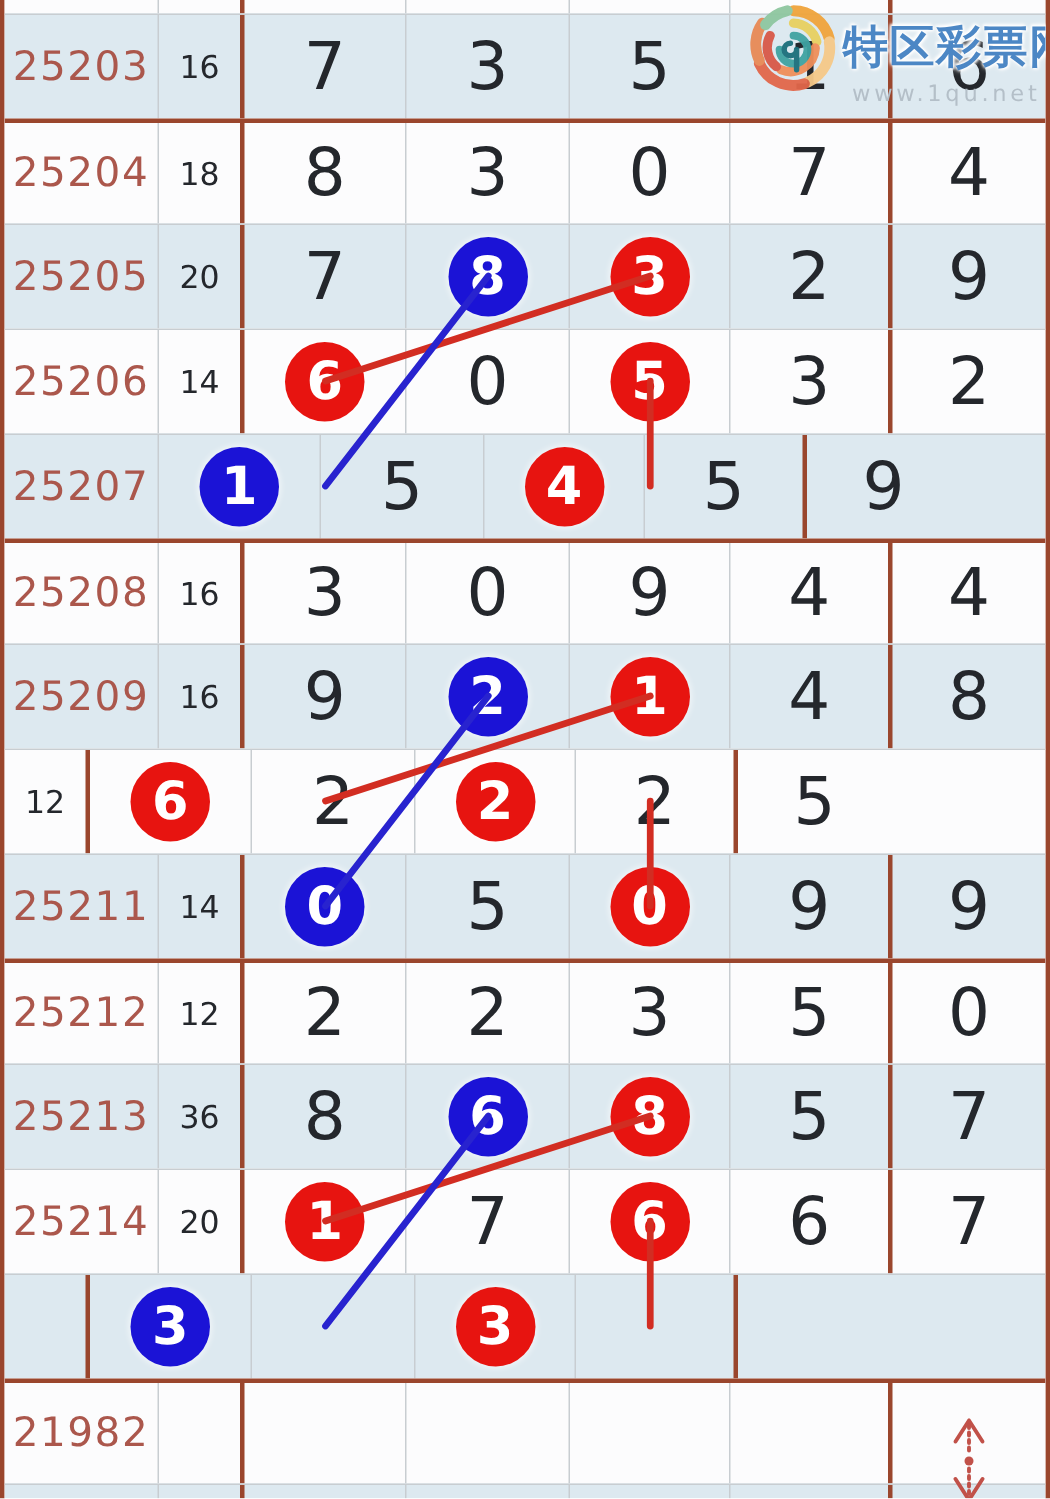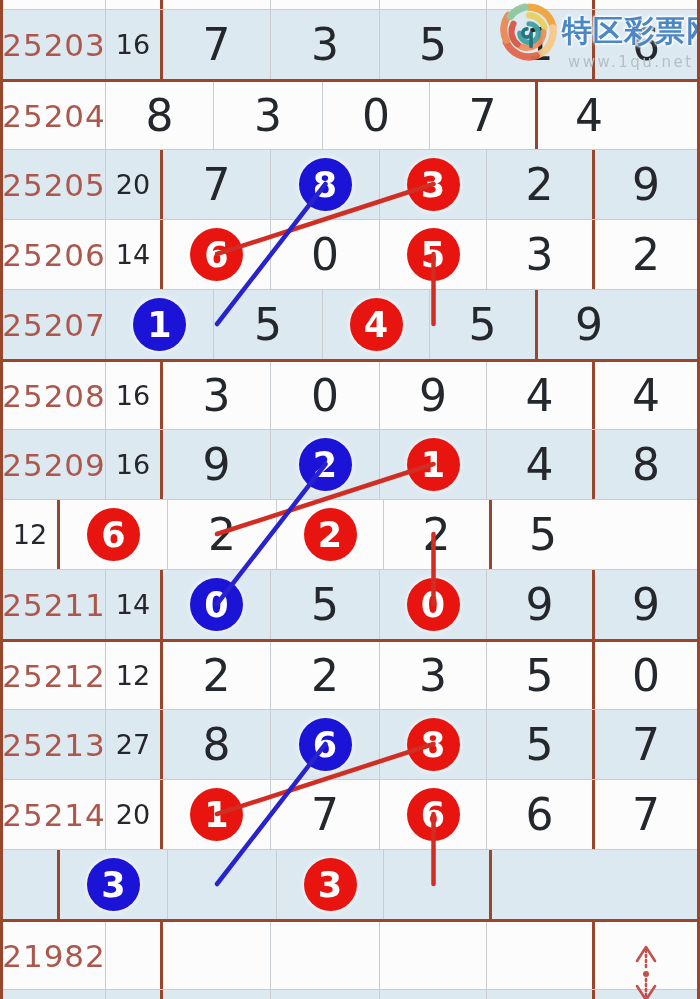--- a/index.html
+++ b/index.html
@@ -12,23 +12,23 @@
   }
   #grid{position:absolute;left:0;top:0;right:0;bottom:0;display:flex;flex-direction:column;z-index:1;}
   .row{display:flex;height:70px;box-sizing:border-box;border-top:1px solid var(--thin_border,#c8cdd1);}
   .row.group-start{border-top:3px solid var(--thick_border,#9a462d);}
   .row.top-partial{height:9px;border-top:none;}
   .row.bottom-partial{flex:1;height:auto;}
   .shade-blue{background:var(--row_blue,#dde9f0);}
   .shade-white{background:var(--row_white,#fcfcfd);}
   .cell{box-sizing:border-box;height:100%;display:flex;align-items:center;justify-content:center;overflow:visible;}
   .cell.period{width:103px;border-right:1px solid var(--thin_border,#c8cdd1);
-    color:var(--period_text,#ab574c);font-size:31px;letter-spacing:1px;}
+    color:var(--period_text,#ab574c);font-size:27px;letter-spacing:1px;}
   .cell.sum{width:57px;border-right:3px solid var(--thick_border,#9a462d);
-    color:var(--digit_text,#24272c);font-size:27px;}
+    color:var(--digit_text,#24272c);font-size:21px;}
   .cell.digit{border-right:1px solid var(--thin_border,#c8cdd1);
     color:var(--digit_text,#24272c);font-size:44px;}
   .cell.d0{width:108px;}
   .cell.d1{width:109px;}
   .cell.d2{width:107px;}
   .cell.d3{width:108px;border-right:3px solid var(--thick_border,#9a462d);}
   .cell.d4{width:102px;border-right:none;}
   .circle{width:53px;height:53px;border-radius:50%;display:flex;align-items:center;justify-content:center;
     color:#fff;font-size:35px;font-weight:bold;position:relative;z-index:3;
     box-shadow:0 0 4px 1px rgba(255,255,255,0.65);}
@@ -69,20 +69,21 @@
         </div>
         <div class="cell digit d3">
           <span class="digit-text">1</span>
         </div>
         <div class="cell digit d4">
           <span class="digit-text">6</span>
         </div>
       </div>
       <div class="row shade-white group-start">
         <div class="cell period">25204</div>
+        <div class="cell sum">18</div>
         <div class="cell digit d0">
           <span class="digit-text">8</span>
         </div>
         <div class="cell digit d1">
           <span class="digit-text">3</span>
         </div>
         <div class="cell digit d2">
           <span class="digit-text">0</span>
         </div>
         <div class="cell digit d3">
@@ -237,21 +238,21 @@
         </div>
         <div class="cell digit d3">
           <span class="digit-text">5</span>
         </div>
         <div class="cell digit d4">
           <span class="digit-text">0</span>
         </div>
       </div>
       <div class="row shade-blue">
         <div class="cell period">25213</div>
-        <div class="cell sum">27</div>
+        <div class="cell sum">36</div>
         <div class="cell digit d0">
           <span class="digit-text">8</span>
         </div>
         <div class="cell digit d1">
           <span class="circle blue">6</span>
         </div>
         <div class="cell digit d2">
           <span class="circle red">8</span>
         </div>
         <div class="cell digit d3">

